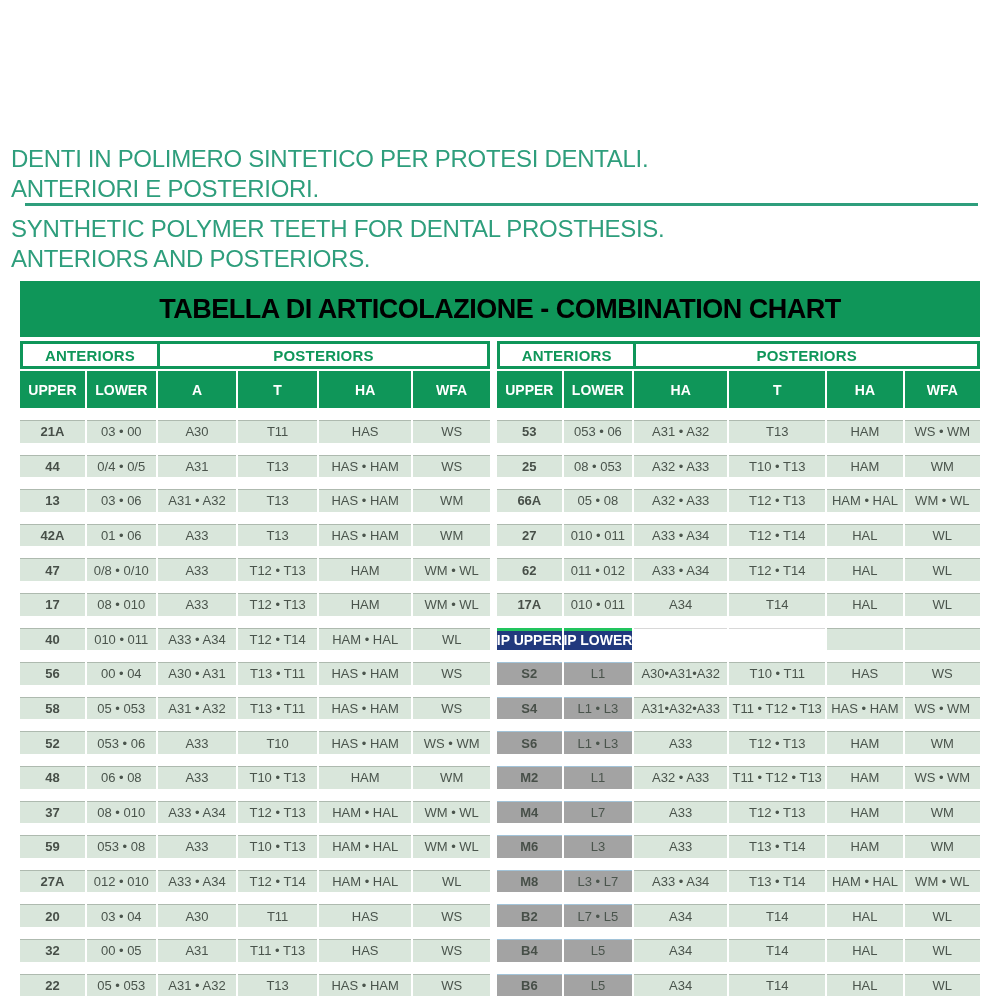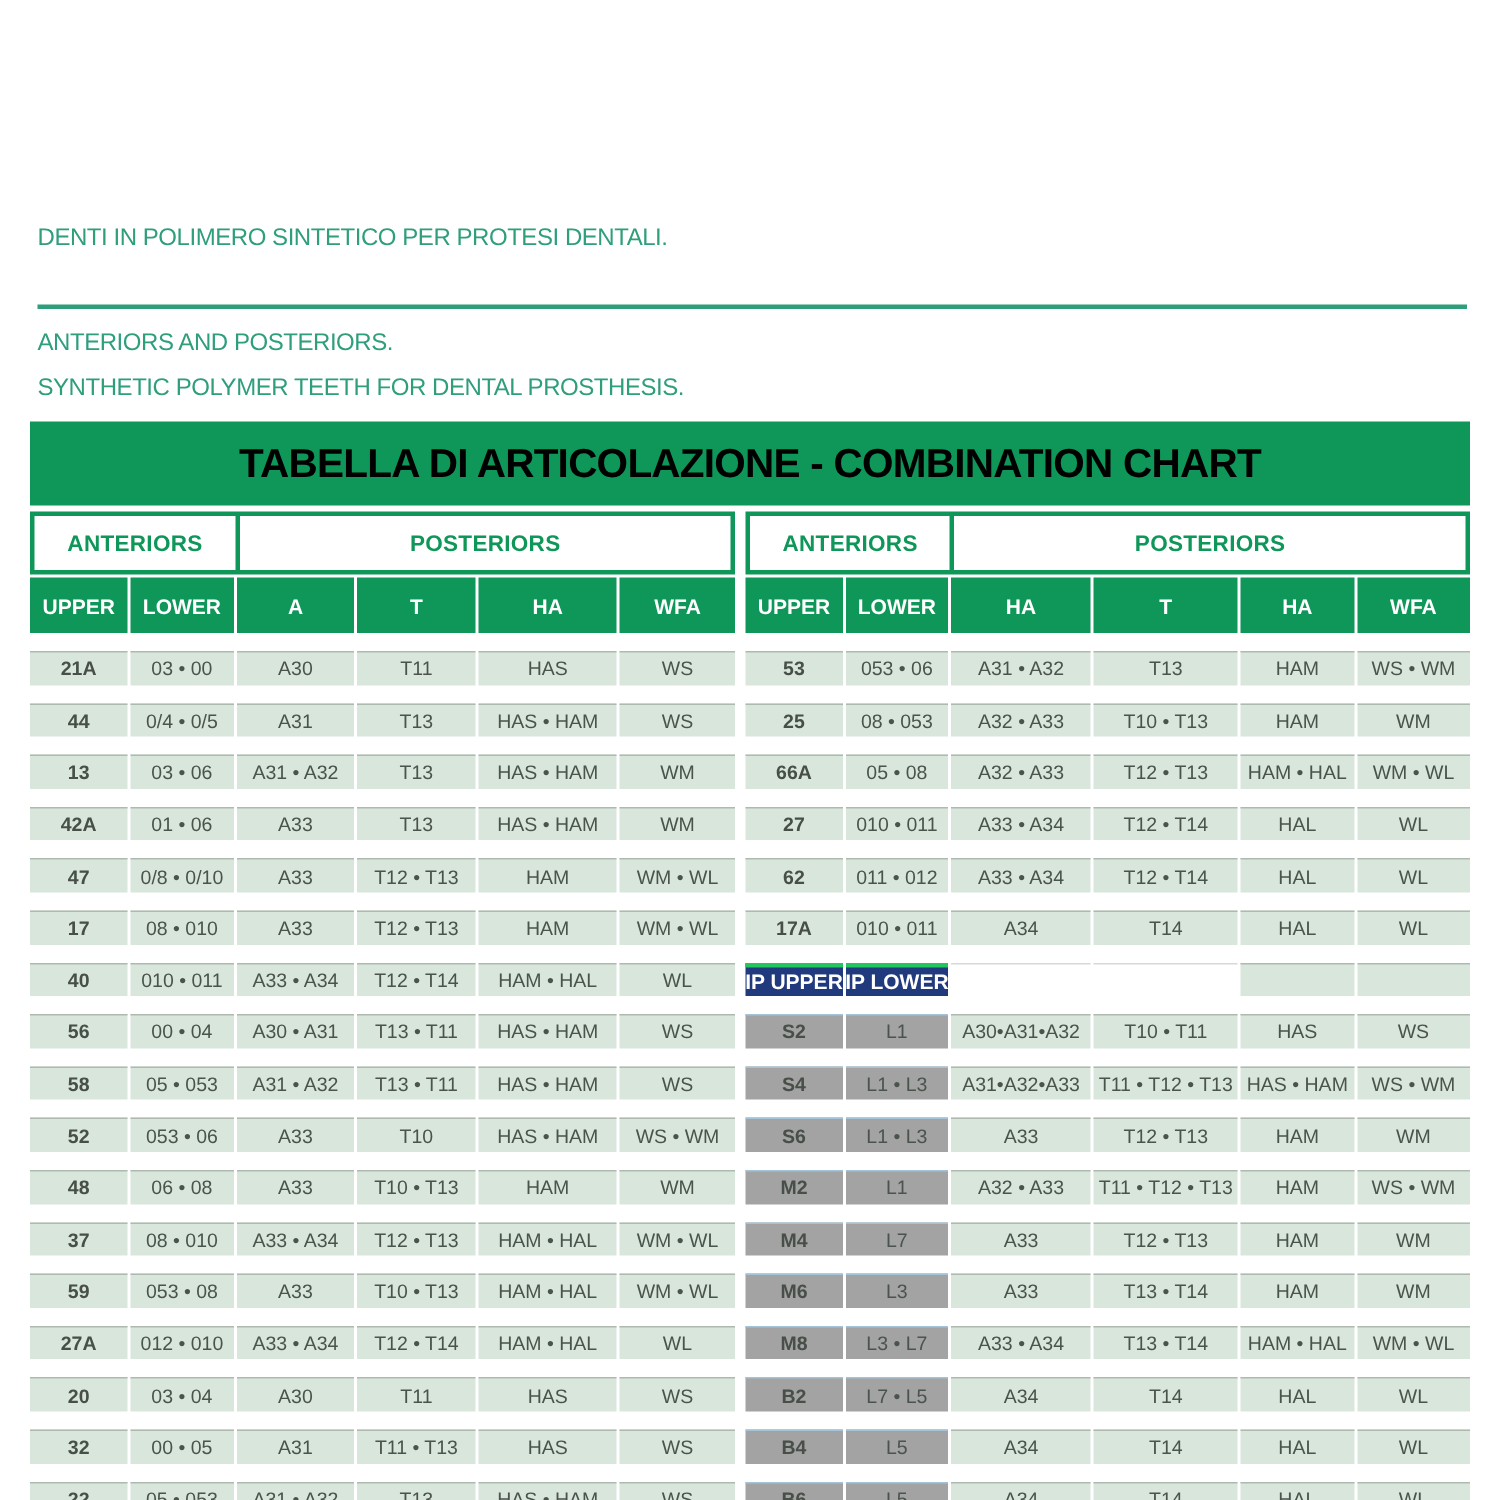--- a/index.html
+++ b/index.html
@@ -9,23 +9,23 @@
     width: 1000px;
     height: 1000px;
     position: relative;
     overflow: hidden;
   }
   .page { position: absolute; inset: 0; background: #fff; }
 
   
   .heading-block {
     position: absolute;
-    left: 25px;
+    left: 11px;
     color: #2e9e7c;
-    font-size: 16px;
+    font-size: 24px;
     line-height: 30px;
     letter-spacing: -0.3px;
     font-weight: 400;
   }
   .heading-it { top: 144px; }
   .heading-en { top: 214px; }
   .divider {
     position: absolute;
     left: 25px;
     top: 203px;
@@ -55,21 +55,21 @@
 
   .grid6 { display: grid; gap: 2px; }
   .left  .grid6 { grid-template-columns: 66fr 70fr 80fr 80fr 94fr 78fr; }
   .right .grid6 { grid-template-columns: 66fr 70fr 95fr 98fr 77fr 77fr; }
 
   .group-row {
     display: grid;
     gap: 3px;
     background: #0f9659;
     padding: 3px;
-    height: 42px;
+    height: 28px;
   }
   .left  .group-row { grid-template-columns: 136fr 332fr; }
   .right .group-row { grid-template-columns: 136fr 347fr; }
   .group-cell {
     background: #ffffff;
     color: #0f9659;
     font-weight: bold;
     font-size: 15px;
     letter-spacing: 0.2px;
     display: flex;
@@ -111,27 +111,28 @@
   }
   .cell.white { background: #ffffff; border-top: 1px solid #d8d8d8; }
 </style>
 </head>
 <body>
 
 <div class="page">
 
   <div class="heading-block heading-it">
     <div>DENTI IN POLIMERO SINTETICO PER PROTESI DENTALI.</div>
+    <div>ANTERIORI E POSTERIORI.</div>
   </div>
 
   <div class="divider"></div>
 
   <div class="heading-block heading-en">
+    <div>SYNTHETIC POLYMER TEETH FOR DENTAL PROSTHESIS.</div>
     <div>ANTERIORS AND POSTERIORS.</div>
-    <div>SYNTHETIC POLYMER TEETH FOR DENTAL PROSTHESIS.</div>
   </div>
 
   <div class="chart">
     <div class="title-bar">TABELLA DI ARTICOLAZIONE - COMBINATION CHART</div>
 
     <div class="tables">
 
       <div class="ctable left">
         <div class="group-row">
           <div class="group-cell">ANTERIORS</div>

